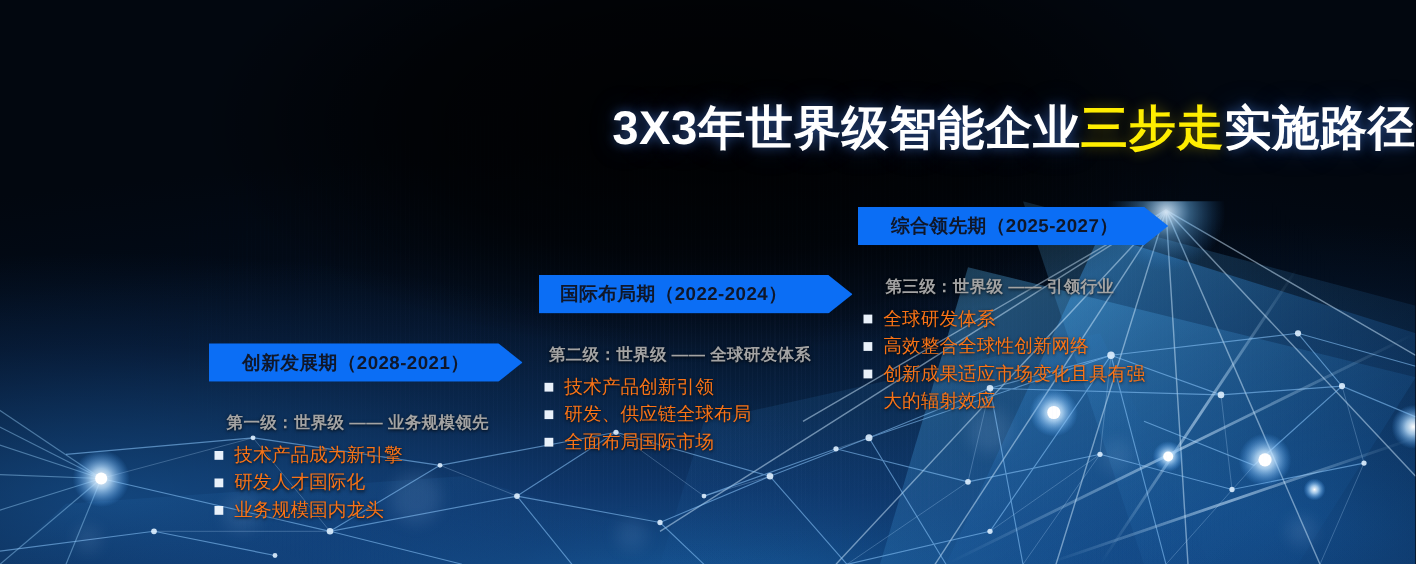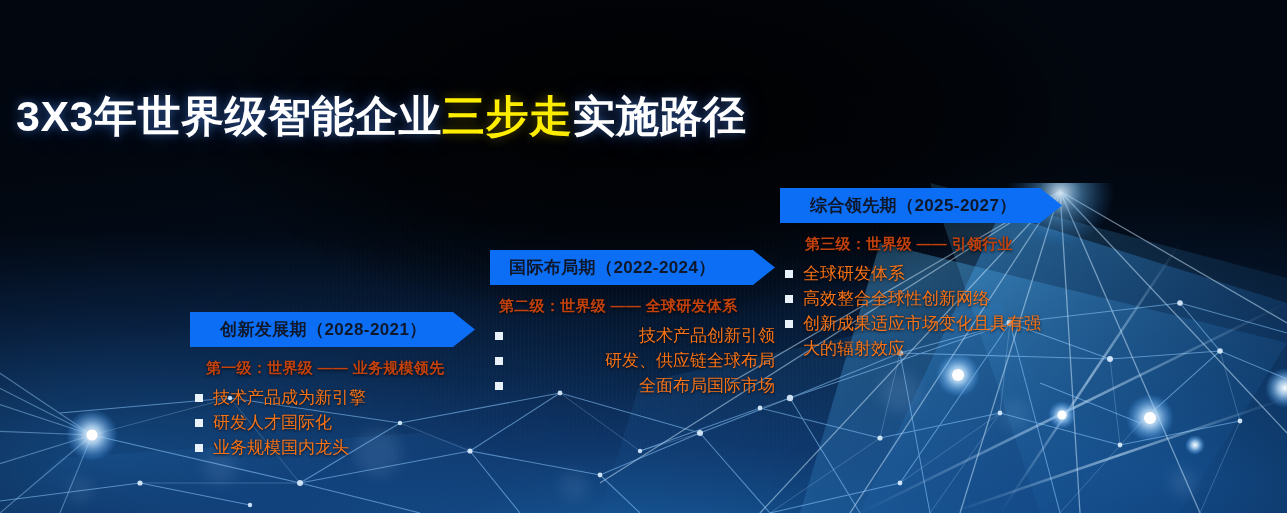--- a/index.html
+++ b/index.html
@@ -51,21 +51,21 @@
 
   
   .bokeh { position:absolute; border-radius:50%; filter:blur(7px); }
 
   
   #mesh { position:absolute; left:0; bottom:0; width:1287px; height:330px; }
 
   
   #title {
     position:absolute; left:16px; right:0; top:88px;
-    text-align:left;
+    text-align:right;
     font-size:43px;
     font-weight:bold;
     letter-spacing:.5px;
     color:#ffffff;
     white-space:nowrap;
     text-shadow:0 0 10px rgba(90,150,255,.45), 0 0 24px rgba(40,90,190,.35);
   }
   #title .hl { color:#ffee00; text-shadow:0 0 12px rgba(255,230,0,.35); }
 
   
@@ -83,22 +83,22 @@
   }
   .banner-label {
     color:#0f172a;
     font-size:17px;
     font-weight:bold;
     letter-spacing:.4px;
     white-space:nowrap;
   }
 
   .level-line {
-    margin-top:12px;
-    color:#c2410c;
+    margin-top:28px;
+    color:#a3a3a3;
     font-size:15px;
     font-weight:bold;
     letter-spacing:.3px;
     white-space:nowrap;
     text-shadow:0 1px 3px rgba(0,0,0,.85);
   }
 
   .bullets { margin-top:7px; list-style:none; }
   .bullets li {
     position:relative;
@@ -119,21 +119,21 @@
   
   #stage-1 { left:190px; top:312px; }
   #stage-1 .banner { width:285px; }
   #stage-1 .bullets li { padding-left:23px; }
   #stage-1 .bullets li:before { left:5px; }
   #stage-1 .level-line { padding-left:16px; }
 
   #stage-2 { left:490px; top:250px; }
   #stage-2 .banner { width:285px;padding-left:19px; }
   #stage-2 .level-line { padding-left:9px; }
-  #stage-2 .bullets li { padding-left:23px;text-align:right; }
+  #stage-2 .bullets li { padding-left:23px; }
   #stage-2 .bullets li:before { left:5px; }
 
   #stage-3 { left:780px; top:188px; width:285px; }
   #stage-3 .banner { width:282px; }
   #stage-3 .level-line { padding-left:25px; }
   #stage-3 .bullets li { padding-left:23px; width:272px; }
   #stage-3 .bullets li:before { left:5px; }
 </style>
 </head>
 <body>

